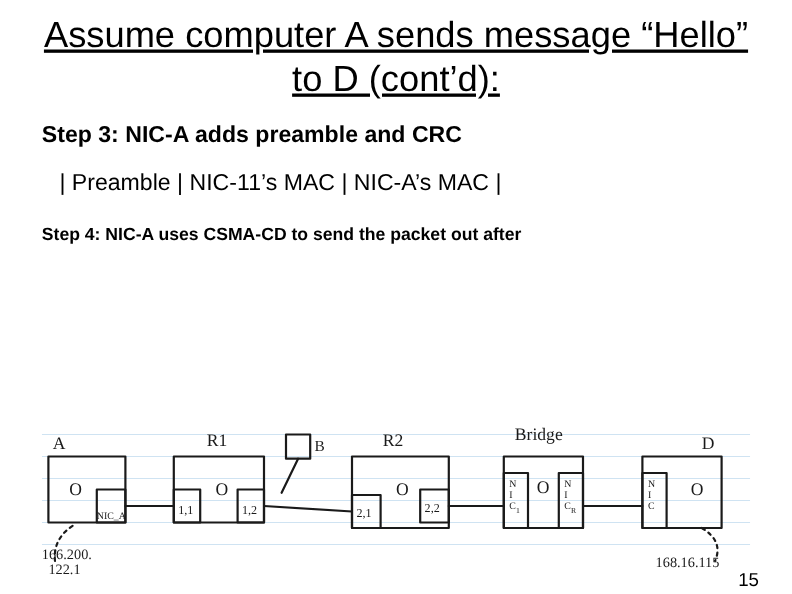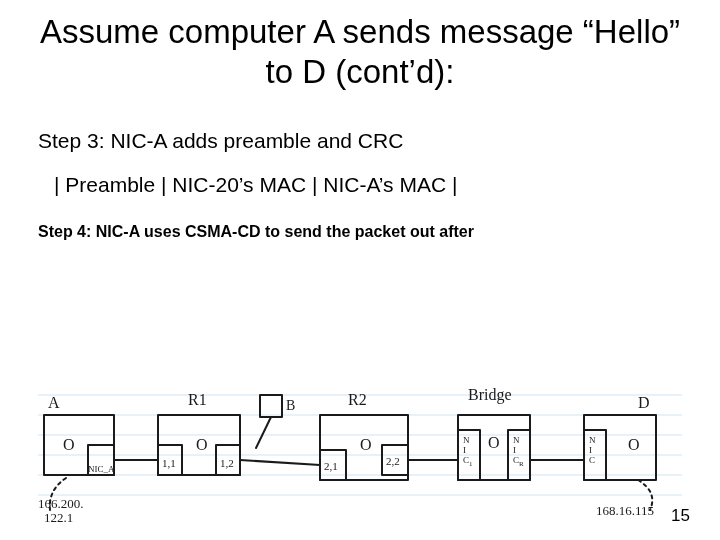--- a/index.html
+++ b/index.html
@@ -16,25 +16,26 @@
     position: relative;
     width: 720px;
     height: 540px;
     box-sizing: border-box;
     padding: 12px 38px 0 38px;
   }
   .title {
     text-align: center;
     font-size: 33px;
     line-height: 1.2;
-    margin: 0 0 38px 0;
+    margin: 0 0 20px 0;
     font-weight: 400;
+    text-decoration: underline;
   }
   .step-head {
-    font-weight: normal;
+    font-weight: bold;
     font-size: 21px;
     margin: 0 0 20px 0;
   }
   .packet {
     font-size: 21px;
     font-weight: 400;
     margin: 0 0 26px 0;
     padding-left: 16px;
   }
   .packet-l2 { padding-left: 52px; }
@@ -47,37 +48,37 @@
   .diagram {
     position: absolute;
     left: 38px;
     right: 38px;
     bottom: 15px;
     height: 165px;
   }
   .diagram svg { width: 100%; height: 100%; }
   .pgnum {
     position: absolute;
-    bottom: 14px;
+    bottom: 2px;
     right: 30px;
     font-size: 17px;
     color: #000;
   }
 </style>
 </head>
 <body>
 
 <div class="slide">
 
   <h1 class="title">Assume computer A sends message “Hello” to D (cont’d):</h1>
 
   <p class="step-head">Step 3: NIC-A adds preamble and CRC</p>
 
   <div class="packet">
-    <div>| Preamble | NIC-20’s MAC | NIC-A’s MAC |</div>
+    <div>| Preamble | NIC-11’s MAC | NIC-A’s MAC |</div>
   </div>
 
   <div>
     <div class="step4">Step 4: NIC-A uses CSMA-CD to send the packet out after</div>
   </div>
 
   <div class="diagram">
     <svg viewBox="0 0 644 165" xmlns="http://www.w3.org/2000/svg">
 
       <g stroke="#cfe3f2" stroke-width="1">

